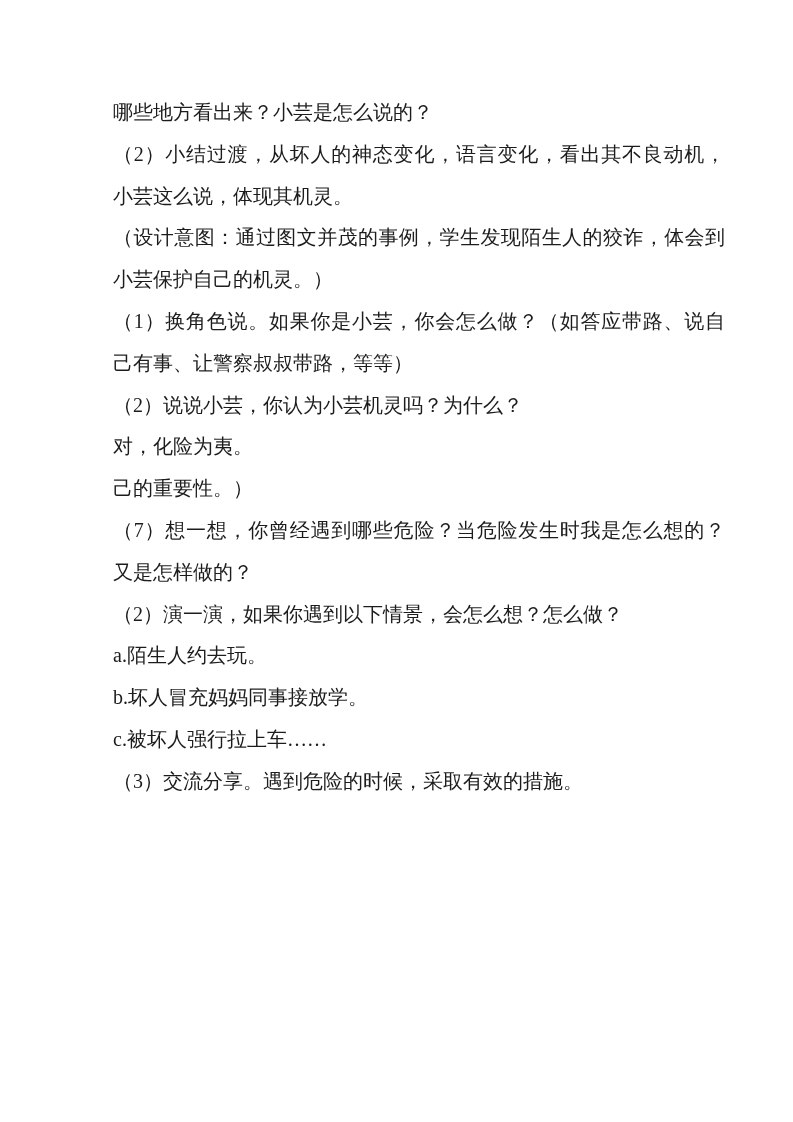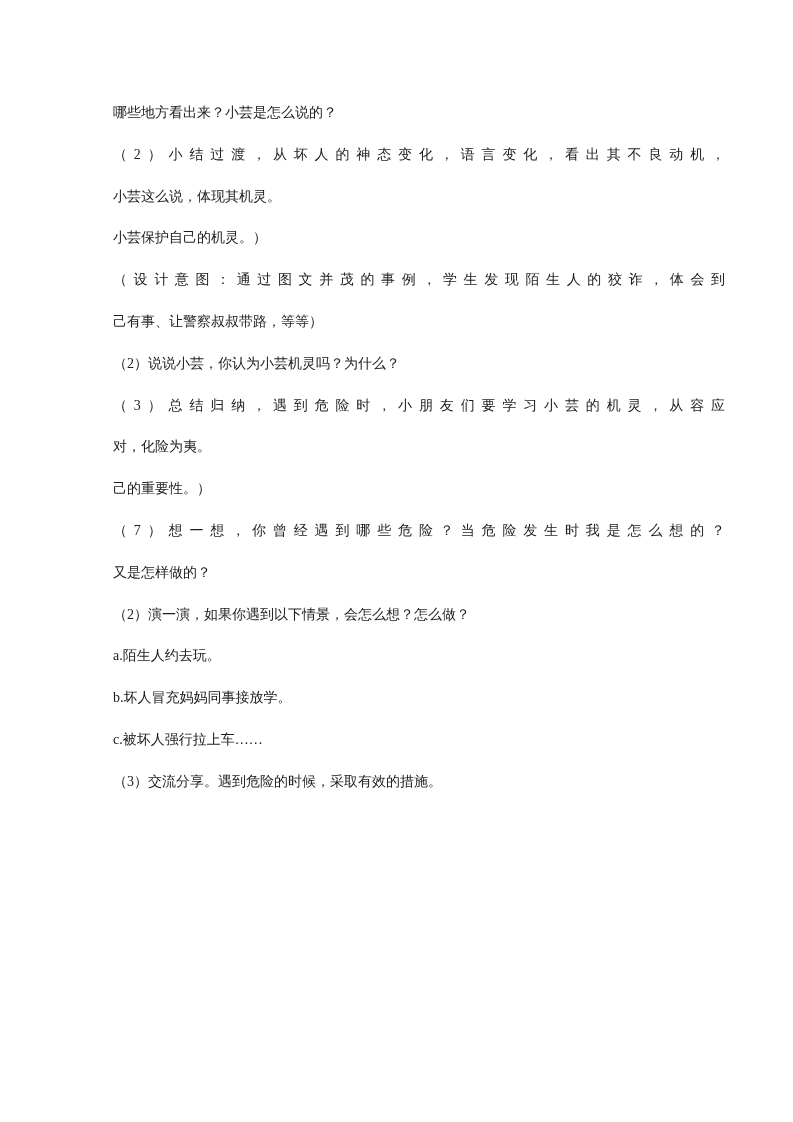--- a/index.html
+++ b/index.html
@@ -15,45 +15,45 @@
     overflow: hidden;
     font-family: "Liberation Serif", "DejaVu Serif", serif;
   }
   .textblock {
     position: absolute;
     left: 113px;
     top: 92px;
     width: 612px;
   }
   .line {
-    font-size: 14px;
+    font-size: 20px;
     line-height: 41.8px;
     color: #1c1c1c;
     white-space: nowrap;
     text-align: left;
   }
   .line.j {
     white-space: normal;
     text-align: justify;
     text-align-last: justify;
   }
 </style>
 </head>
 <body>
 
 <div class="page">
   <div class="textblock">
     <div class="line">哪些地方看出来？小芸是怎么说的？</div>
     <div class="line j">（2）小结过渡，从坏人的神态变化，语言变化，看出其不良动机，</div>
     <div class="line">小芸这么说，体现其机灵。</div>
+    <div class="line j">（设计意图：通过图文并茂的事例，学生发现陌生人的狡诈，体会到</div>
     <div class="line">小芸保护自己的机灵。）</div>
-    <div class="line j">（设计意图：通过图文并茂的事例，学生发现陌生人的狡诈，体会到</div>
+    <div class="line j">（1）换角色说。如果你是小芸，你会怎么做？（如答应带路、说自</div>
     <div class="line">己有事、让警察叔叔带路，等等）</div>
     <div class="line">（2）说说小芸，你认为小芸机灵吗？为什么？</div>
-    <div class="line j">（3）总结归纳，遇到危险时，小朋友们要学习小芸的机灵，从容应</div>
     <div class="line">对，化险为夷。</div>
     <div class="line">己的重要性。）</div>
     <div class="line j">（7）想一想，你曾经遇到哪些危险？当危险发生时我是怎么想的？</div>
     <div class="line">又是怎样做的？</div>
     <div class="line">（2）演一演，如果你遇到以下情景，会怎么想？怎么做？</div>
     <div class="line">a.陌生人约去玩。</div>
     <div class="line">b.坏人冒充妈妈同事接放学。</div>
     <div class="line">c.被坏人强行拉上车……</div>
     <div class="line">（3）交流分享。遇到危险的时候，采取有效的措施。</div>
   </div>

